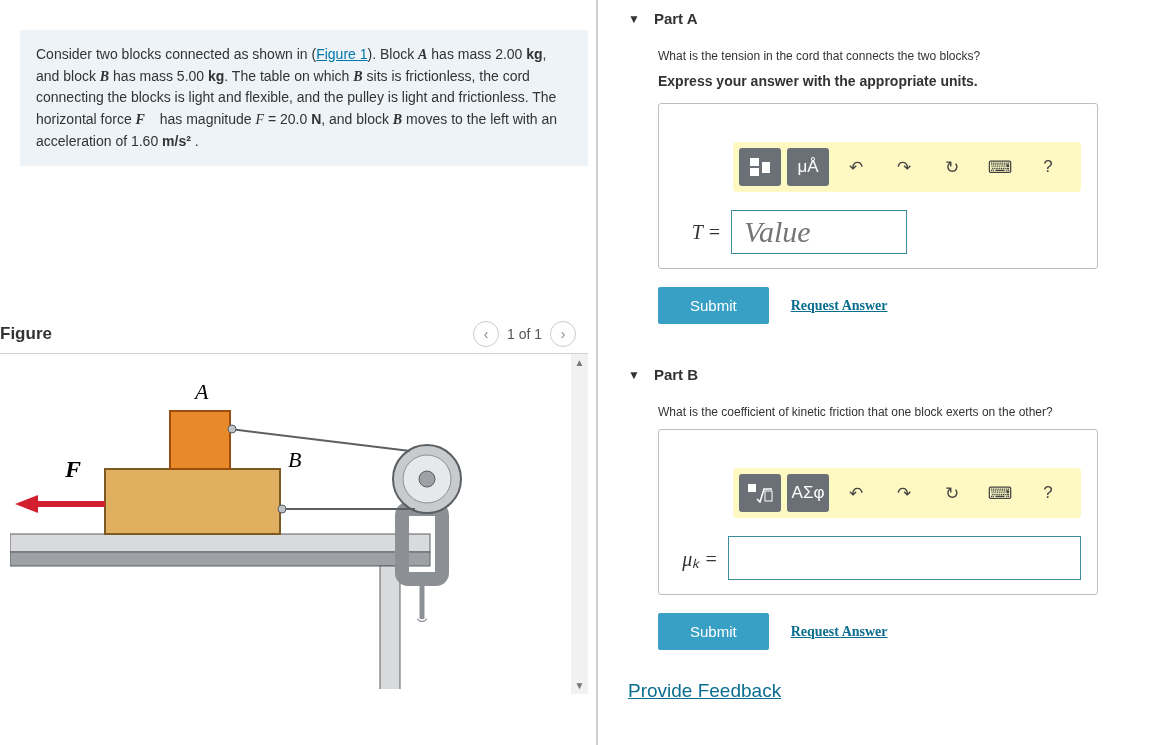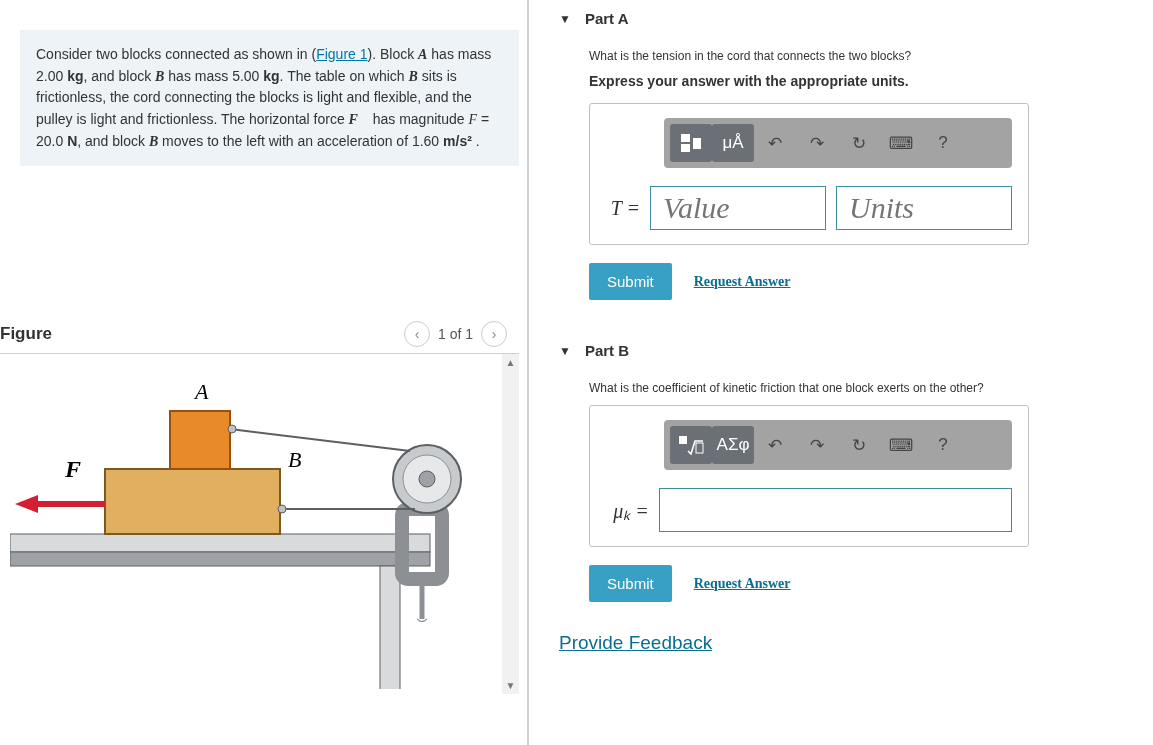--- a/index.html
+++ b/index.html
@@ -7,21 +7,21 @@
     font-family: Arial, Helvetica, sans-serif;
     font-size: 14px;
     color: #333;
     background: #fff;
     width: 1153px;
     height: 745px;
     display: flex;
     overflow: hidden;
   }
   .left-pane {
-    width: 529px;
+    width: 598px;
     padding: 10px 0 16px 0;
     border-right: 2px solid #d0d0d0;
   }
   .problem-box {
     background: #edf3f7;
     margin: 20px 8px 0 20px;
     padding: 14px 16px;
     line-height: 1.55;
   }
   .problem-box a { color: #0077aa; text-decoration: underline; }
@@ -49,41 +49,41 @@
   .part-header { display:flex; align-items:center; gap:14px; margin: 10px 0 22px 0; }
   .part-header .tri { font-size: 12px; }
   .part-header .lbl { font-weight: bold; font-size: 15px; }
   .question { margin: 0 0 10px 30px; font-size: 12px;}
   .instruct { margin: 0 0 14px 30px; font-weight: bold; font-size: 14px;}
   .answer-box {
     border: 1px solid #bfbfbf; border-radius: 3px;
     margin-left: 30px; width: 440px; padding: 14px 16px;
   }
   .toolbar {
-    background: #a3a3a3; border-radius: 4px; padding: 6px;
-    display:flex; align-items:center; margin-left: 58px;
+    background: #fef9c3; border-radius: 4px; padding: 6px;
+    display:flex; align-items:center; gap: 6px; margin-left: 58px; margin-top: 24px;
   }
   .tool-btn {
     height: 38px; min-width: 42px; border-radius: 3px;
     display:flex; align-items:center; justify-content:center;
     font-size: 17px; color:#444; cursor:pointer;
   }
   .tool-btn.dark { background:#6b7076; color:#fff; }
   .answer-row { display:flex; align-items:center; gap:10px; margin-top:18px; }
   .eq-label { font-family:'Times New Roman',serif; font-style:italic; font-size:20px; width:46px; text-align:right;}
   .val-input, .unit-input {
     height: 44px; border:1px solid #3b8d9c; padding:0 12px;
     font-family:'Times New Roman',serif; font-style:italic; font-size:30px; color:#999;
   }
   .val-input { width: 176px; }
   .unit-input { width: 176px; }
   .plain-input { height:44px; width:380px; border:1px solid #3b8d9c; }
   .submit-row { display:flex; align-items:center; gap:22px; margin: 18px 0 0 30px;}
   .submit-btn {
-    background:#37a0c4; color:#fff; border:none; padding: 10px 18px;
+    background:#37a0c4; color:#fff; border:none; padding: 10px 32px;
     font-size: 15px; border-radius:2px; cursor:pointer;
   }
   .req-link { color:#0b6e8f; font-weight:bold; text-decoration:underline; font-size:14px;font-family:Liberation Serif, serif;}
   .feedback-link { color:#0b6e8f; text-decoration:underline; margin: 30px 0 0 0; display:inline-block; font-size:19px;}
   .part-b { margin-top: 42px; }
 </style>
 </head>
 <body>
 
 <div class="left-pane">
@@ -163,21 +163,20 @@
       <div class="tool-btn dark">μÅ</div>
       <div class="tool-btn">↶</div>
       <div class="tool-btn">↷</div>
       <div class="tool-btn">↻</div>
       <div class="tool-btn">⌨</div>
       <div class="tool-btn">?</div>
     </div>
     <div class="answer-row">
       <div class="eq-label">T =</div>
       <input class="val-input" placeholder="Value" style="">
-      <input class="unit-input" placeholder="Units" style="">
     </div>
   </div>
   <div class="submit-row">
     <button class="submit-btn">Submit</button>
     <a href="#" class="req-link">Request Answer</a>
   </div>
 
   
   <div class="part-b">
     <div class="part-header">

